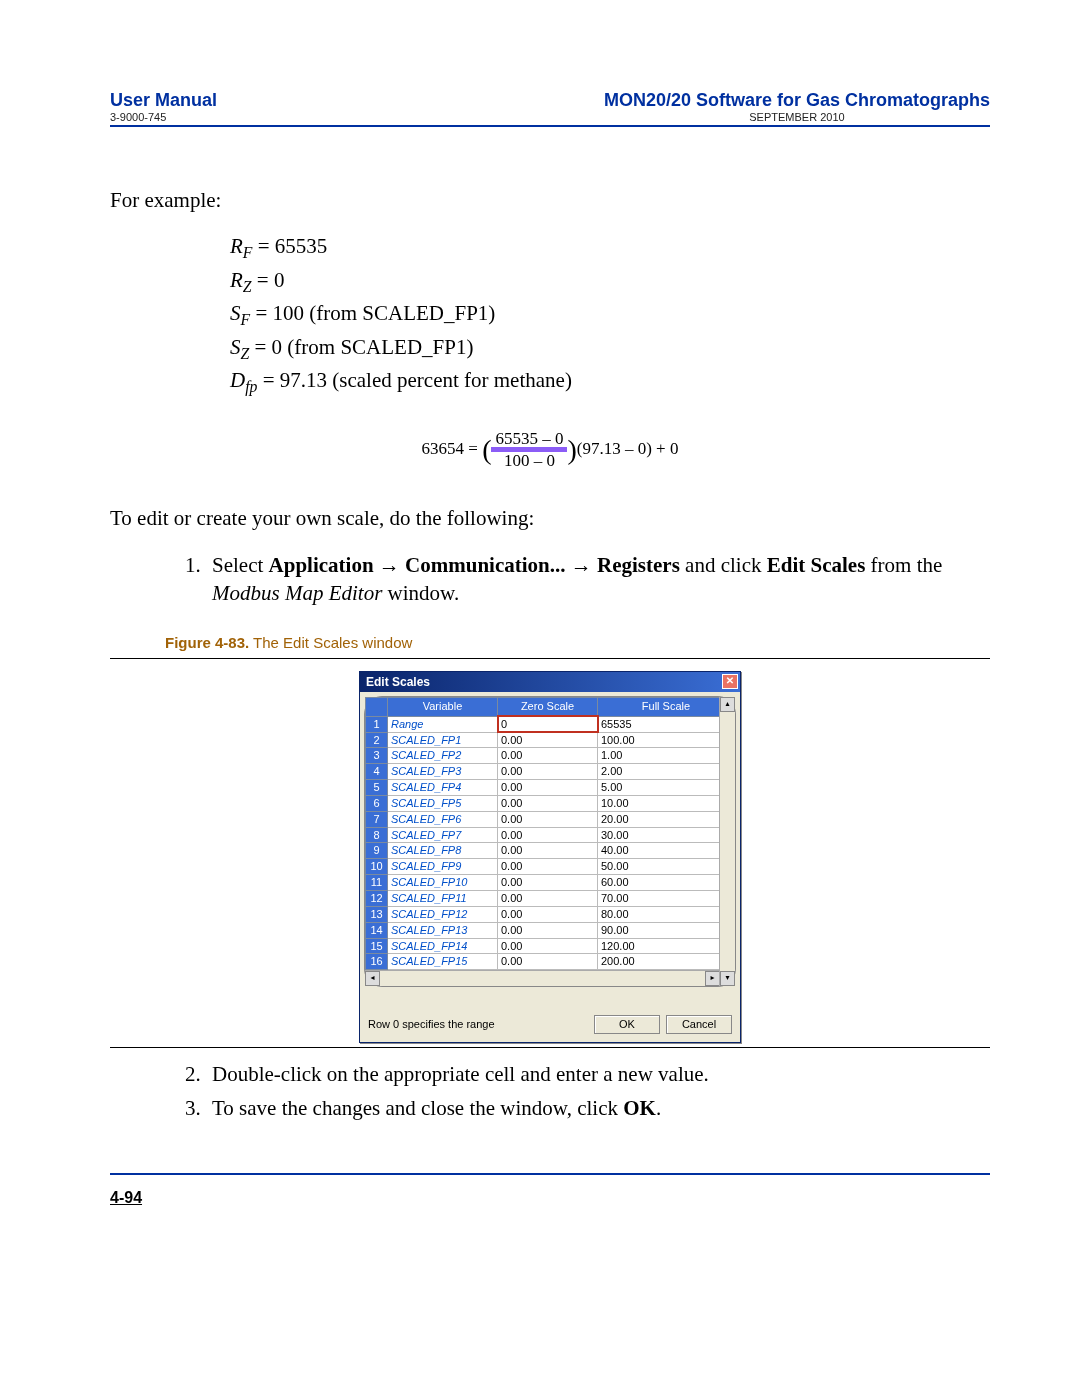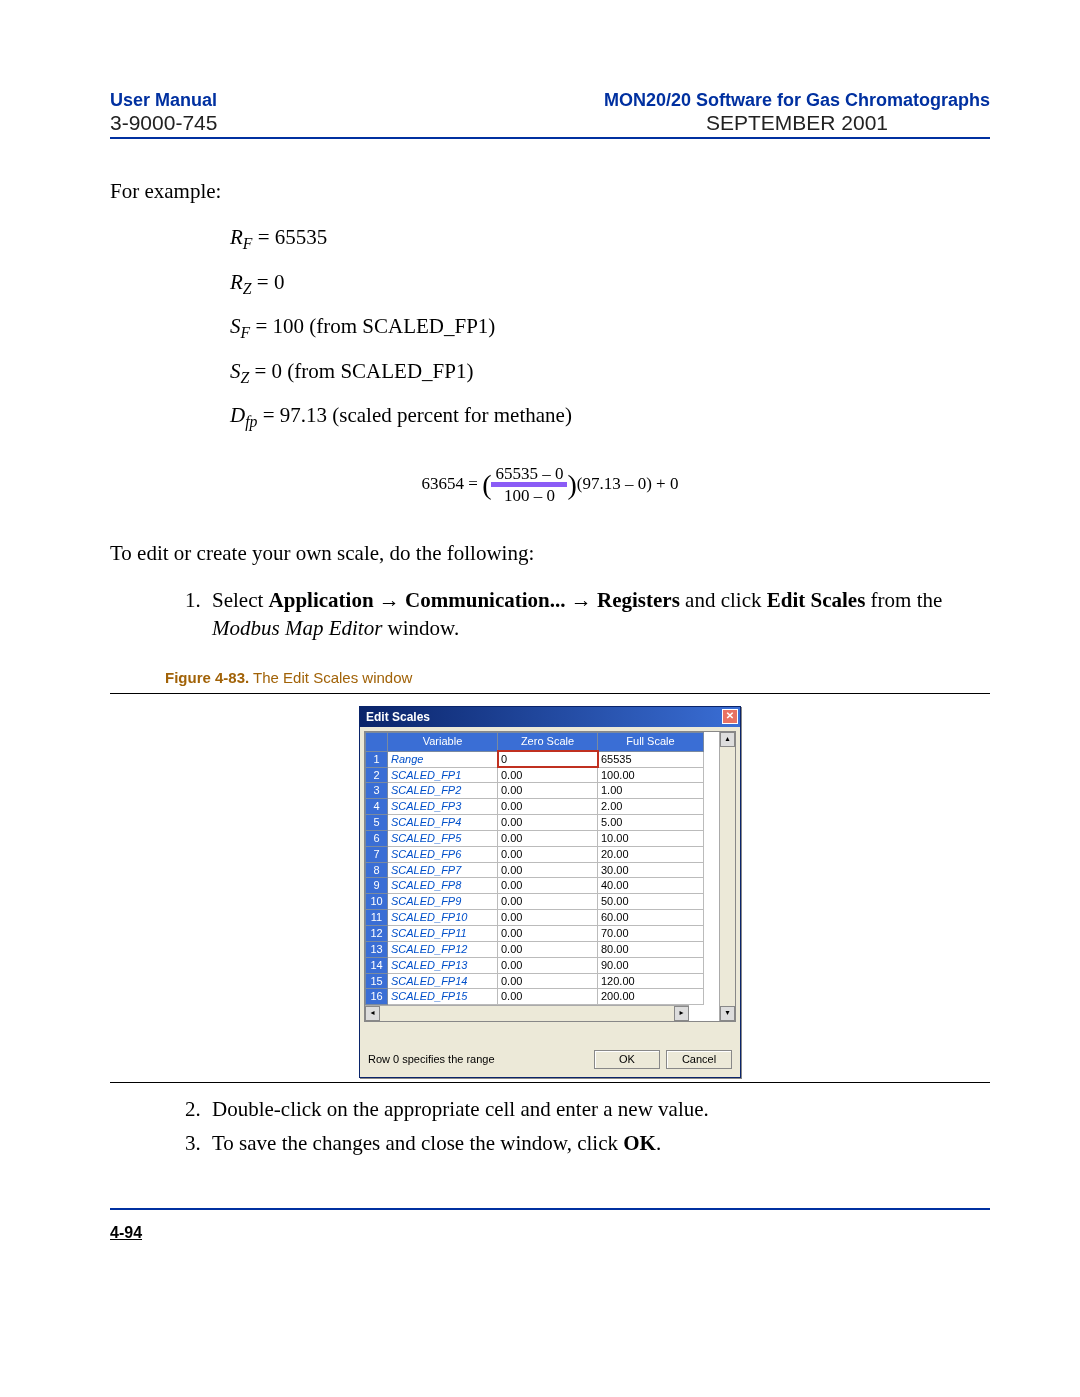--- a/index.html
+++ b/index.html
@@ -13,31 +13,31 @@
   .page {
     padding: 90px 90px 60px 110px;
     box-sizing: border-box;
   }
   .hdr {
     display: flex;
     justify-content: space-between;
     align-items: flex-end;
     border-bottom: 2px solid #0030a0;
     padding-bottom: 2px;
-    margin-bottom: 38px;
+    margin-bottom: 59px;
   }
   .hdr-left { text-align: left; }
   .hdr-right { text-align: center; }
   .hdr-top { color: #0030a0; font-weight: bold; font-size: 18px; font-family: Arial, sans-serif; }
-  .hdr-sub { font-size: 21px; font-family: Arial, sans-serif; color: #222; }
+  .hdr-sub { font-size: 11px; font-family: Arial, sans-serif; color: #222; }
   .body-text { font-size: 21px; line-height: 1.35; }
   .indent1 { margin-left: 55px; }
   .indent2 { margin-left: 120px; }
   .para { margin: 18px 0; }
-  .eq-line { margin: 13px 0; }
+  .eq-line { margin: 2px 0; }
   .sub { font-style: italic; vertical-align: sub; font-size: 0.75em; }
   .var { font-style: italic; }
   .formula-block { text-align: center; margin: 32px 0 34px 0; font-size: 17px; }
   .frac { display: inline-block; vertical-align: middle; text-align: center; line-height: 1.05; }
   .frac .num { display: block; border-bottom: 5px solid #8b5cf6; padding: 0 4px; }
   .frac .den { display: block; padding: 0 4px; }
   .bigparen { font-size: 28px; vertical-align: middle; line-height: 0; }
   ol.steps { margin: 10px 0 10px 70px; padding-left: 26px; font-size: 21px; }
   ol.steps li { padding-left: 6px; margin-bottom: 6px; }
   .fig-caption { color: #a16207; font-family: Arial, sans-serif; font-size: 15px; margin: 26px 0 2px 55px; }
@@ -125,21 +125,21 @@
 
 <div class="page">
 
   <div class="hdr">
     <div class="hdr-left">
       <div class="hdr-top">User Manual</div>
       <div class="hdr-sub">3-9000-745</div>
     </div>
     <div class="hdr-right">
       <div class="hdr-top">MON20/20 Software for Gas Chromatographs</div>
-      <div class="hdr-sub">SEPTEMBER 2001</div>
+      <div class="hdr-sub">SEPTEMBER 2010</div>
     </div>
   </div>
 
   <div class="body-text">
     <div class="para indent1">For example:</div>
 
     <div class="indent2">
       <div class="eq-line">
         <span class="var">R</span><span class="sub">F</span><span> = 65535</span>
       </div>
@@ -174,21 +174,21 @@
     </div>
     <hr class="fig-rule">
 
     <div class="fig-area">
       <div class="dialog">
         <div class="titlebar">
           <span>Edit Scales</span>
           <span class="closebtn">✕</span>
         </div>
         <div class="grid-wrap">
-          <div class="grid" style="padding-right:31px; position:relative;">
+          <div class="grid" style="padding-right:0; position:relative;border-radius:18px;">
             <table class="data">
               <colgroup>
                 <col style="width:22px">
                   <col style="width:110px">
                   <col style="width:100px">
                   <col>
               </colgroup>
               <thead>
                 <tr>
                   <th class="corner"></th>

